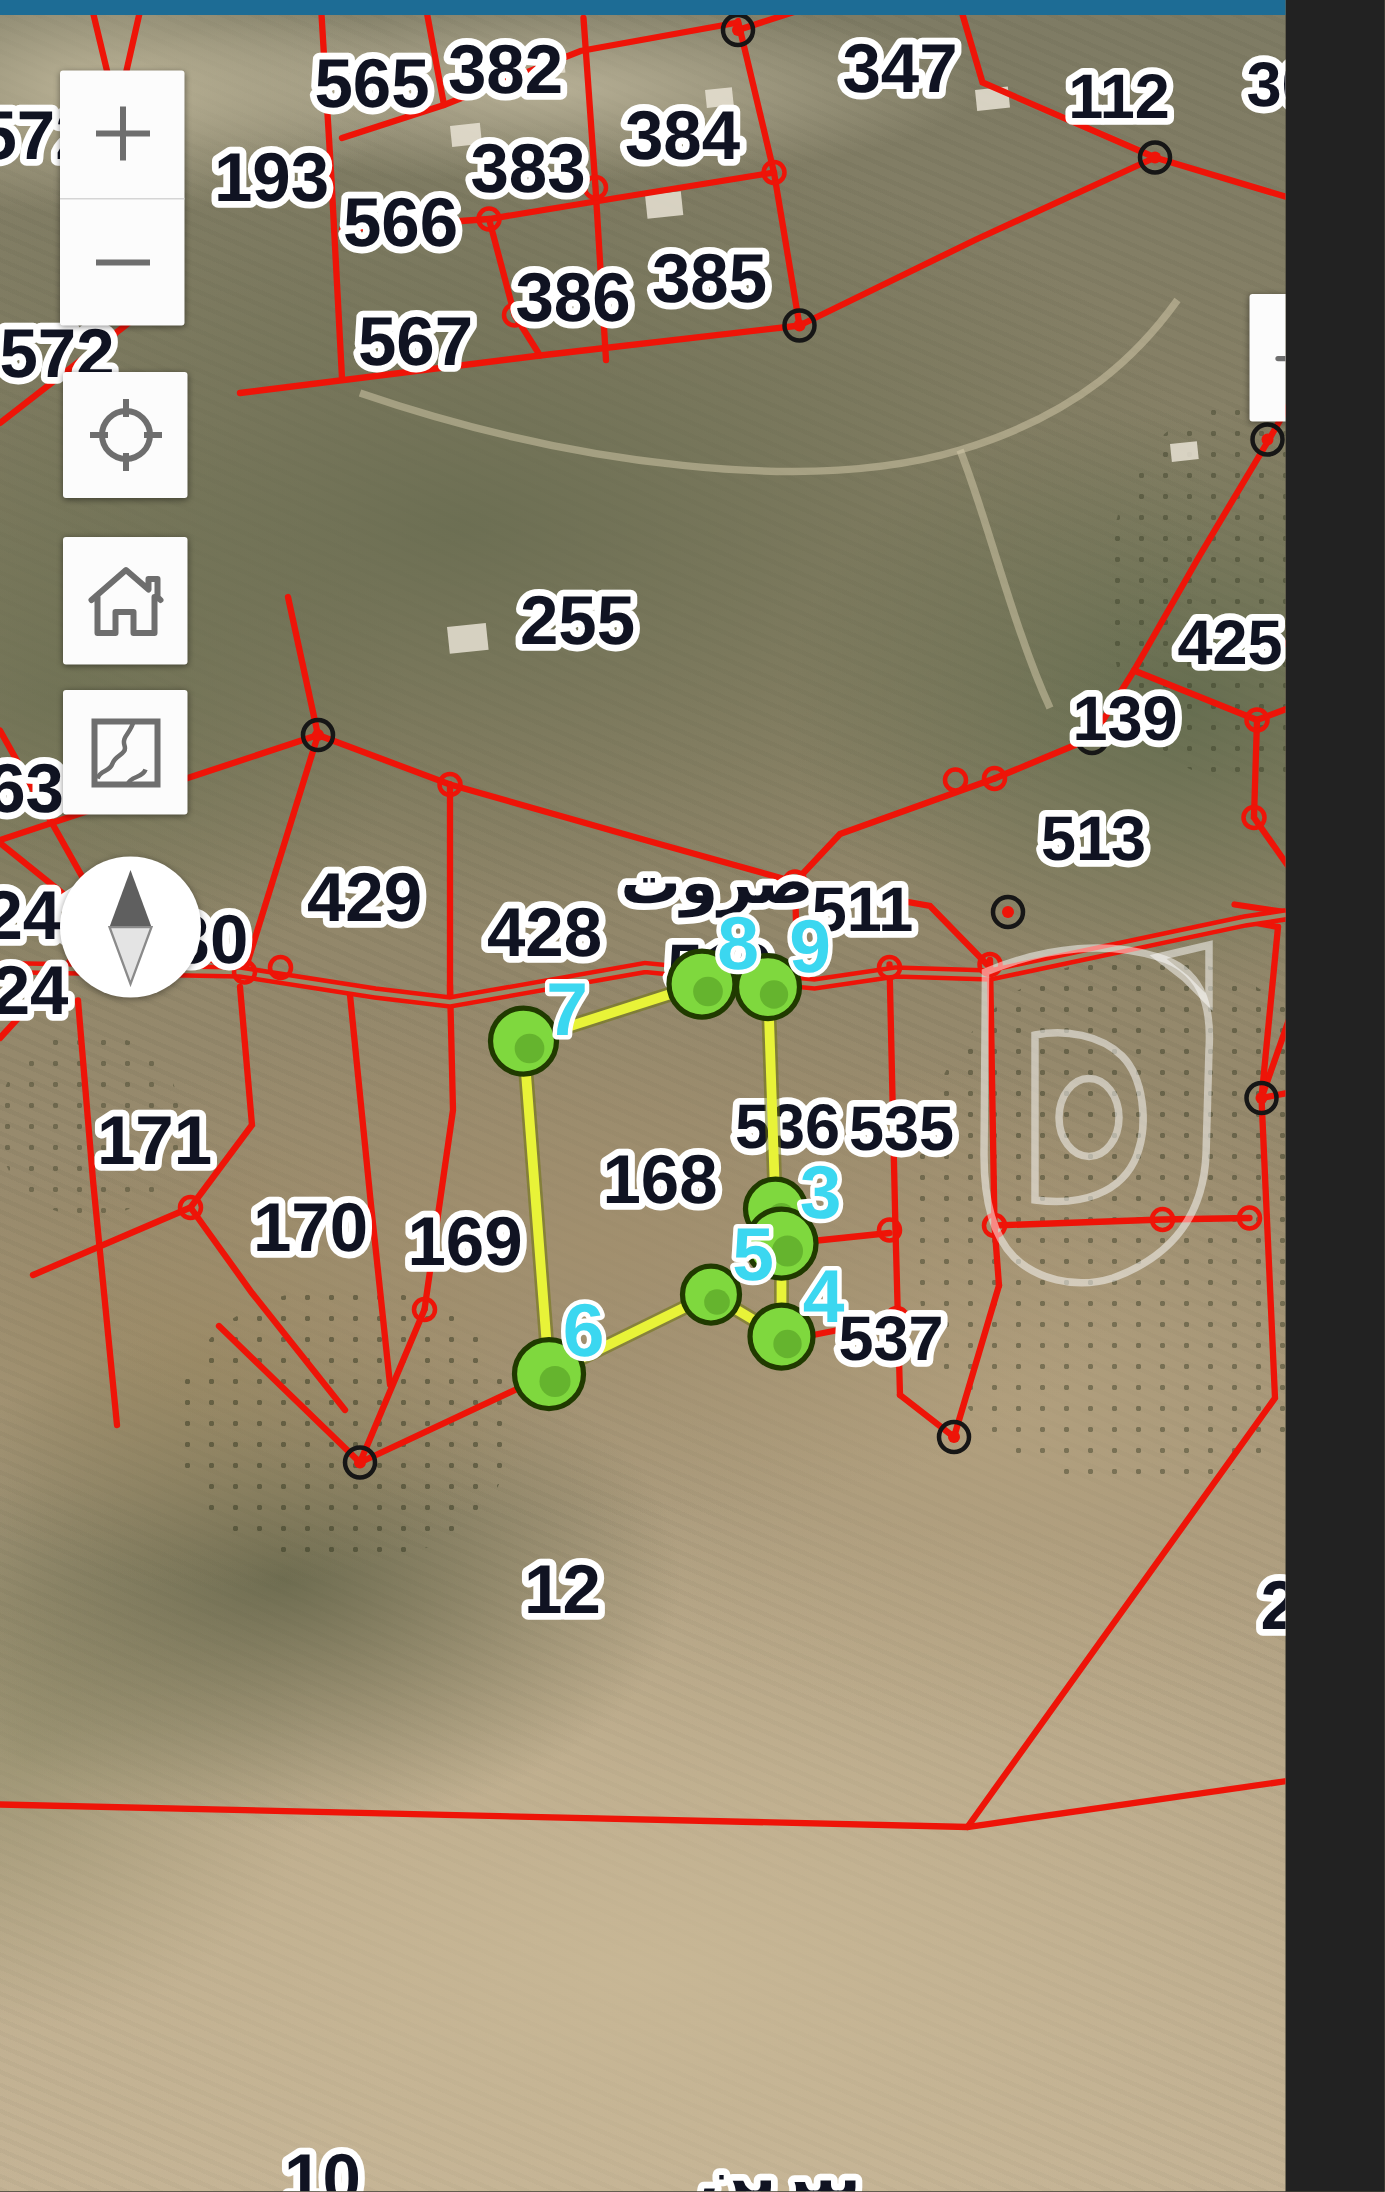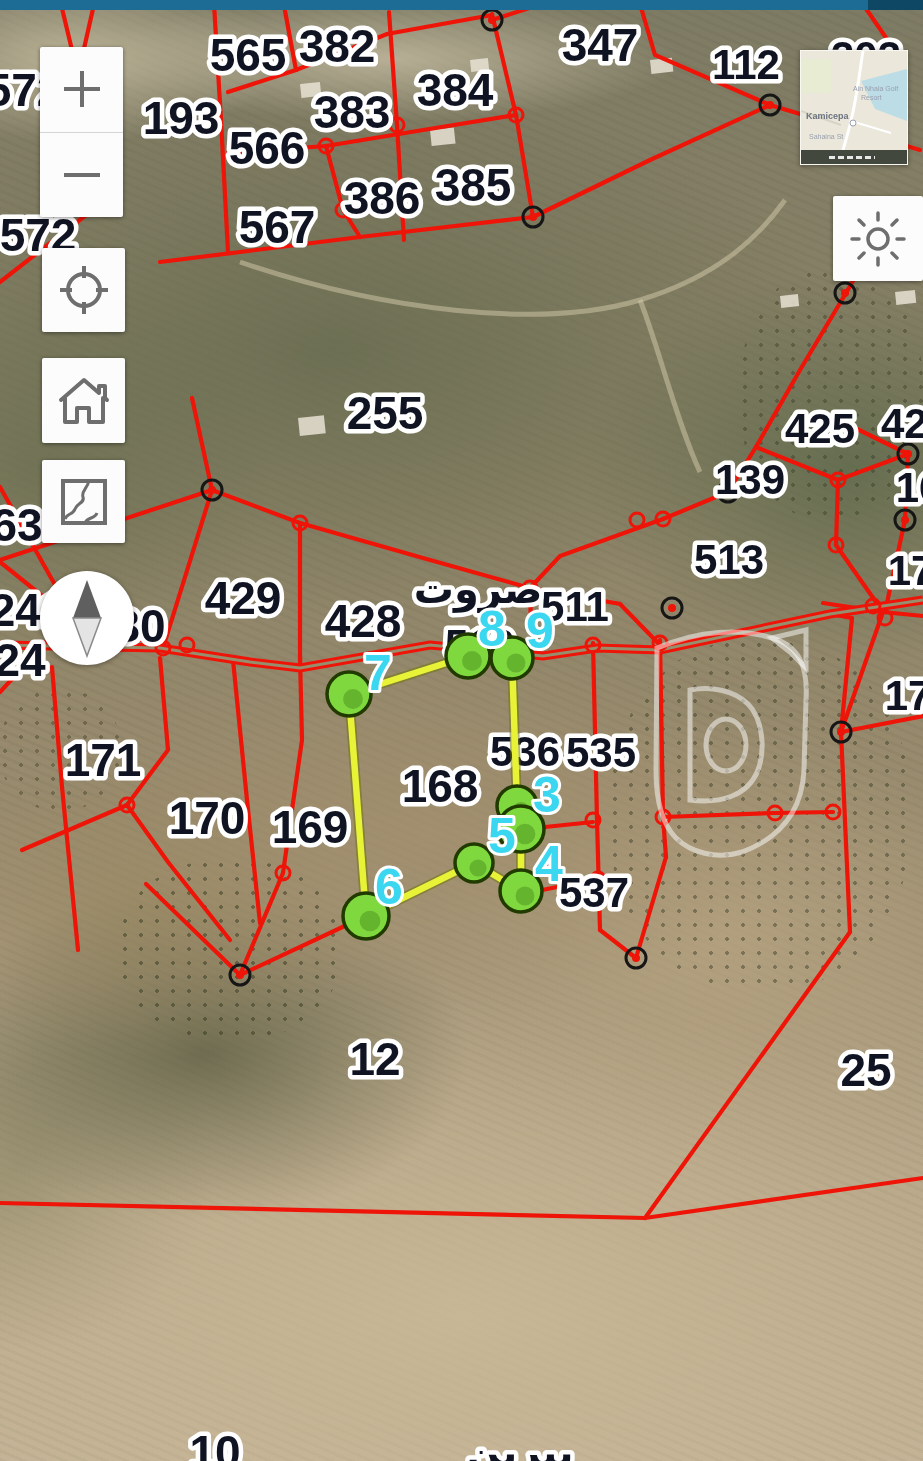--- a/index.html
+++ b/index.html
@@ -1,16 +1,16 @@
 <!DOCTYPE html>
 <html><head>
 <meta charset="utf-8">
 <style>
   html,body{margin:0;padding:0;background:#222;}
-  #screen{position:relative;width:923px;height:1461px;overflow:hidden;
+  #screen{position:relative;width:857px;height:1461px;overflow:hidden;
           font-family:"Liberation Sans",sans-serif;background:#8b8367;}
   
   #ground{position:absolute;inset:0;
     background-image:
       radial-gradient(300px 120px at 8% 4%,  rgba(198,189,160,.85),transparent 70%),
       radial-gradient(420px 90px  at 42% 4%, rgba(207,198,171,.70),transparent 70%),
       radial-gradient(700px 380px at 36% 24%,rgba(104,108,80,.85), transparent 72%),
       radial-gradient(340px 300px at 4% 32%, rgba(111,114,84,.80), transparent 70%),
       radial-gradient(380px 280px at 92% 32%,rgba(92,104,74,.80),  transparent 70%),
       radial-gradient(520px 260px at 47% 57%,rgba(163,144,110,.80),transparent 70%),
@@ -326,32 +326,14 @@
     </svg>
   </div>
 
   <div class="ctl" id="compass">
     <svg width="94" height="94" viewBox="0 0 94 94">
       <polygon points="47,9 33,47 61,47" fill="#5f5f5f"></polygon>
       <polygon points="33,47 47,85 61,47" fill="#e4e4e4" stroke="#8a8a8a" stroke-width="1.5"></polygon>
     </svg>
   </div>
 
-  <div id="minimap">
-    <svg width="106" height="99" viewBox="0 0 106 99">
-      <rect x="0" y="0" width="106" height="99" fill="#ebe7da"></rect>
-      <rect x="0" y="8" width="30" height="34" fill="#e7ecd2"></rect>
-      <path d="M60,30 L106,18 L106,70 L74,58 Z" fill="#bcdde6"></path>
-      <path d="M62,0 C58,25 56,45 50,70 C46,86 44,92 42,99" fill="none" stroke="#ffffff" stroke-width="3"></path>
-      <path d="M50,70 L90,82" fill="none" stroke="#ffffff" stroke-width="2"></path>
-      <path d="M0,60 L40,74" fill="none" stroke="#d8d4c4" stroke-width="2"></path>
-      <circle cx="52" cy="72" r="3" fill="#fff" stroke="#9aa0b0" stroke-width="1"></circle>
-    </svg>
-    <span class="mm-label" style="left:5px;top:60px;">Kamicepa</span>
-    <span class="mm-small" style="left:52px;top:34px;">Ain Nhala Golf</span>
-    <span class="mm-small" style="left:60px;top:43px;">Resort</span>
-    <span class="mm-small" style="left:8px;top:82px;">Sahaina St</span>
-    <div class="mm-strip">
-        <i></i>
-      </div>
-  </div>
 
 </div>
 
 </body></html>

